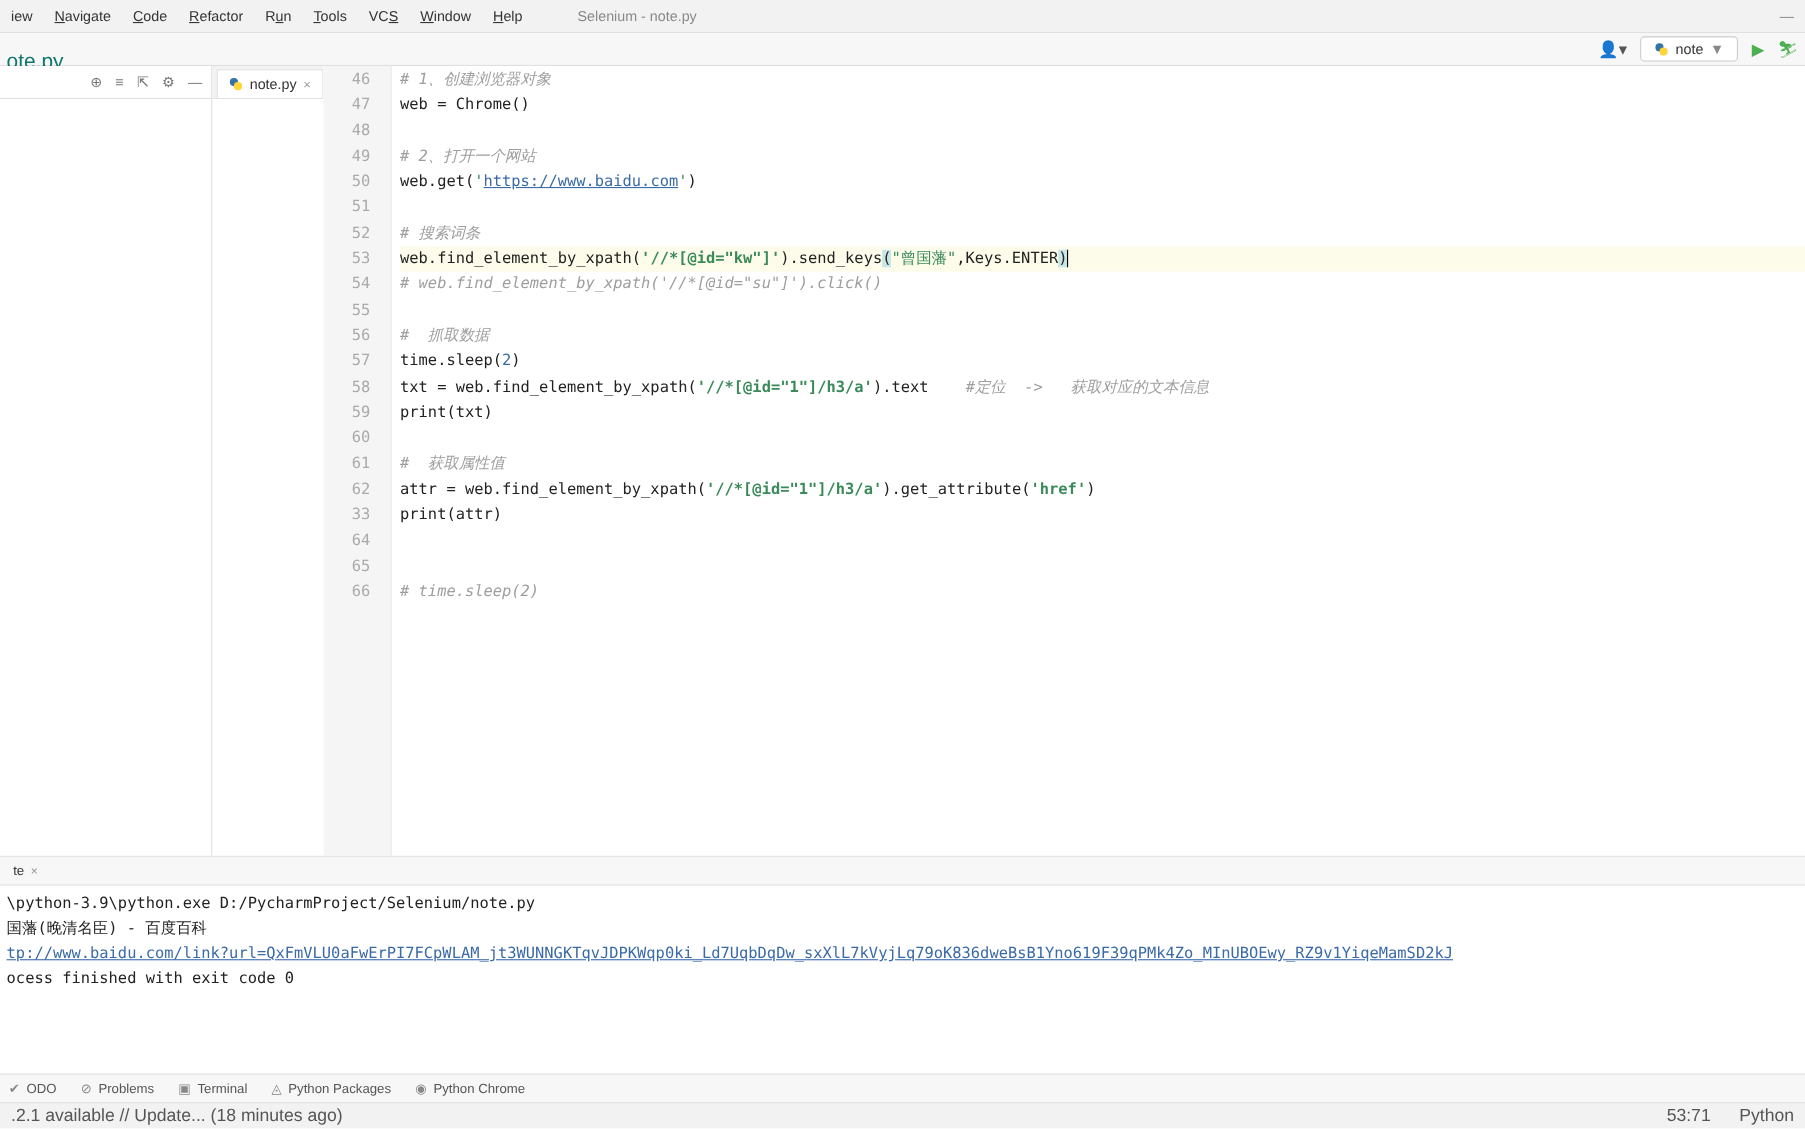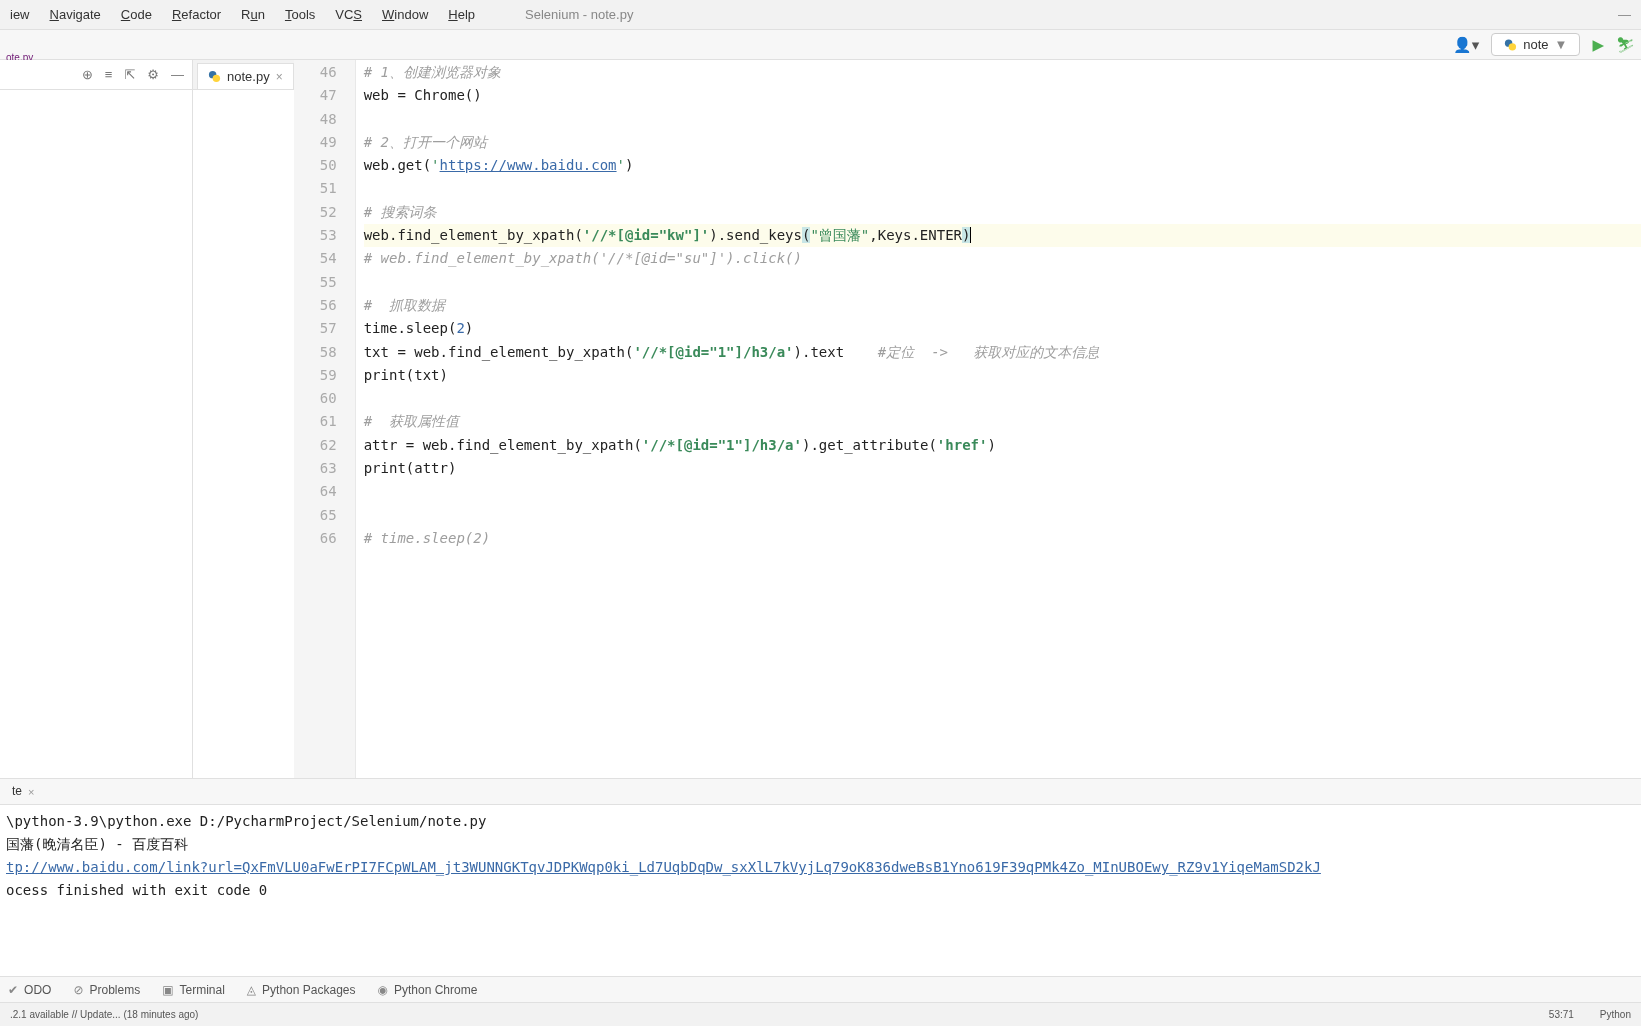--- a/index.html
+++ b/index.html
@@ -32,21 +32,21 @@
 
   .toolbar2 {
     height: 30px;
     background: #f7f7f7;
     border-bottom: 1px solid #e0e0e0;
     display: flex;
     align-items: center;
     padding: 0 6px;
     justify-content: space-between;
   }
-  .breadcrumb { font-size: 10px; color: #701a75; margin-top: 25px; }
+  .breadcrumb { font-size: 19px; color: #0f766e; margin-top: 25px; }
   .run-area { display: flex; align-items: center; gap: 12px; }
   .person-icon { font-size: 15px; color: #555; }
   .run-config {
     border: 1px solid #ccc;
     border-radius: 4px;
     padding: 3px 12px;
     background: #fff;
     display: flex;
     align-items: center;
     gap: 6px;
@@ -211,21 +211,21 @@
   .bt-icon { color: #888; }
 
   .statusbar {
     height: 24px;
     background: #f2f2f2;
     border-top: 1px solid #e0e0e0;
     display: flex;
     align-items: center;
     justify-content: space-between;
     padding: 0 10px;
-    font-size: 10px;
+    font-size: 16px;
     color: #555;
   }
   .status-right { display: flex; gap: 26px; align-items: flex-end; }
 </style>
 </head>
 <body>
 
 <div class="menubar">
   <div class="menubar-item"><span>iew</span></div>
   <div class="menubar-item"><u>N</u>avigate</div>
@@ -298,21 +298,21 @@
           <div>53</div>
           <div>54</div>
           <div>55</div>
           <div>56</div>
           <div>57</div>
           <div>58</div>
           <div>59</div>
           <div>60</div>
           <div>61</div>
           <div>62</div>
-          <div>63</div>
+          <div>33</div>
           <div>64</div>
           <div>65</div>
           <div>66</div>
         </div>
       <div class="code-area" id="code"><div class="code-line"><span class="c-comment"># 1、创建浏览器对象</span></div><div class="code-line"><span>web = Chrome()</span></div><div class="code-line"><span></span></div><div class="code-line"><span class="c-comment"># 2、打开一个网站</span></div><div class="code-line"><span>web.get(</span><span class="c-string">'</span><span class="c-link">https://www.baidu.com</span><span class="c-string">'</span><span>)</span></div><div class="code-line"><span></span></div><div class="code-line"><span class="c-comment"># 搜索词条</span></div><div class="code-line codeline-hl"><span>web.find_element_by_xpath(</span><span class="c-stringb">'//*[@id="kw"]'</span><span>).send_keys</span><span class="hl-pair">(</span><span class="c-hlstr">"曾国藩"</span><span>,Keys.ENTER</span><span class="hl-pair">)</span><span></span><span style="border-right: 1px solid rgb(0, 0, 0); height: 17px;"></span></div><div class="code-line"><span class="c-comment"># web.find_element_by_xpath('//*[@id="su"]').click()</span></div><div style="position: relative; height: 0px;"></div><div class="code-line"><span></span></div><div class="code-line"><span class="c-comment">#  抓取数据</span></div><div class="code-line"><span>time.sleep(</span><span class="c-num">2</span><span>)</span></div><div class="code-line"><span>txt = web.find_element_by_xpath(</span><span class="c-stringb">'//*[@id="1"]/h3/a'</span><span>).text    </span><span class="c-comment">#定位  -&gt;   获取对应的文本信息</span></div><div class="code-line"><span>print(txt)</span></div><div class="code-line"><span></span></div><div class="code-line"><span class="c-comment">#  获取属性值</span></div><div class="code-line"><span>attr = web.find_element_by_xpath(</span><span class="c-stringb">'//*[@id="1"]/h3/a'</span><span>).get_attribute(</span><span class="c-stringb">'href'</span><span>)</span></div><div class="code-line"><span>print(attr)</span></div><div class="code-line"><span></span></div><div class="code-line"><span></span></div><div class="code-line"><span class="c-comment"># time.sleep(2)</span></div></div>
     </div>
   </div>
 </div>
 
 <div class="run-panel">

